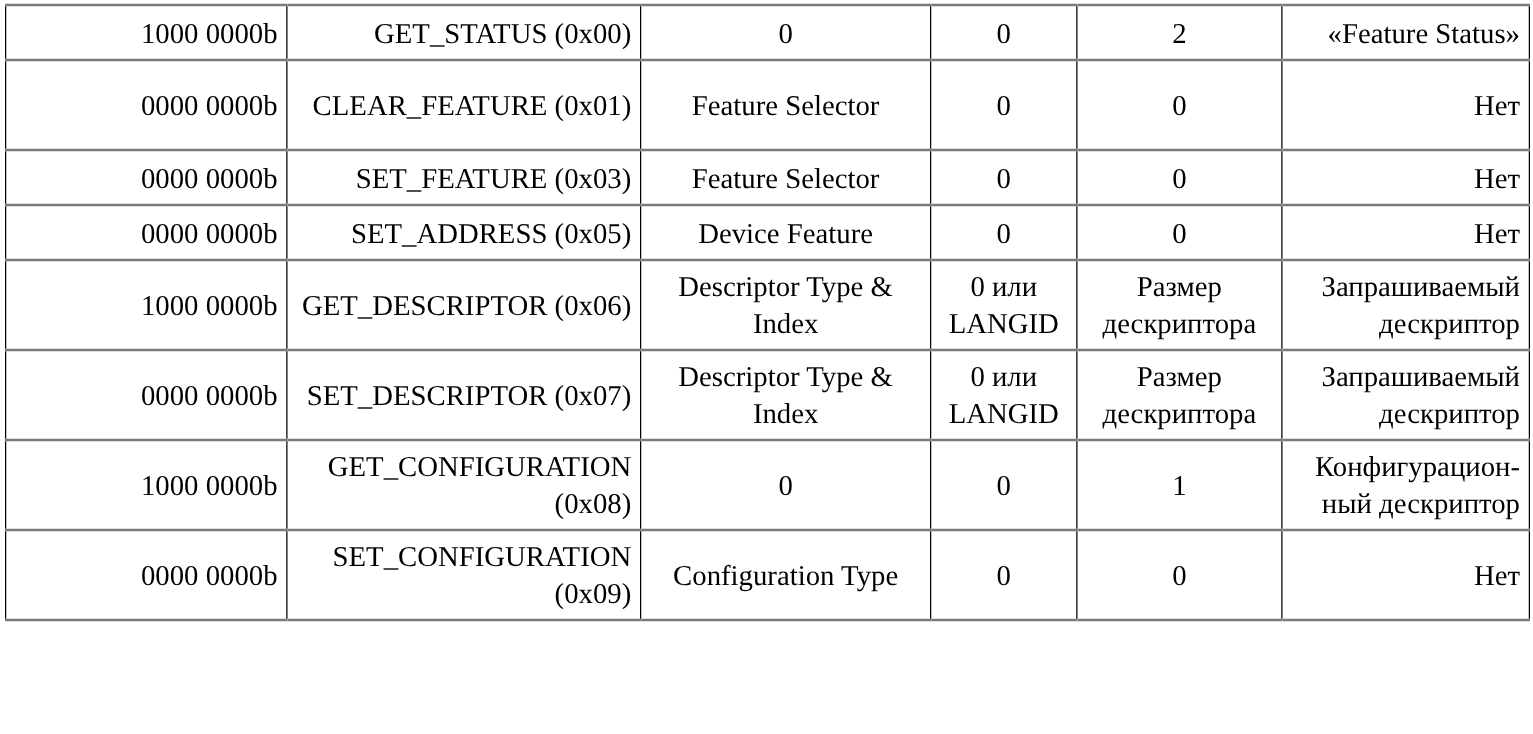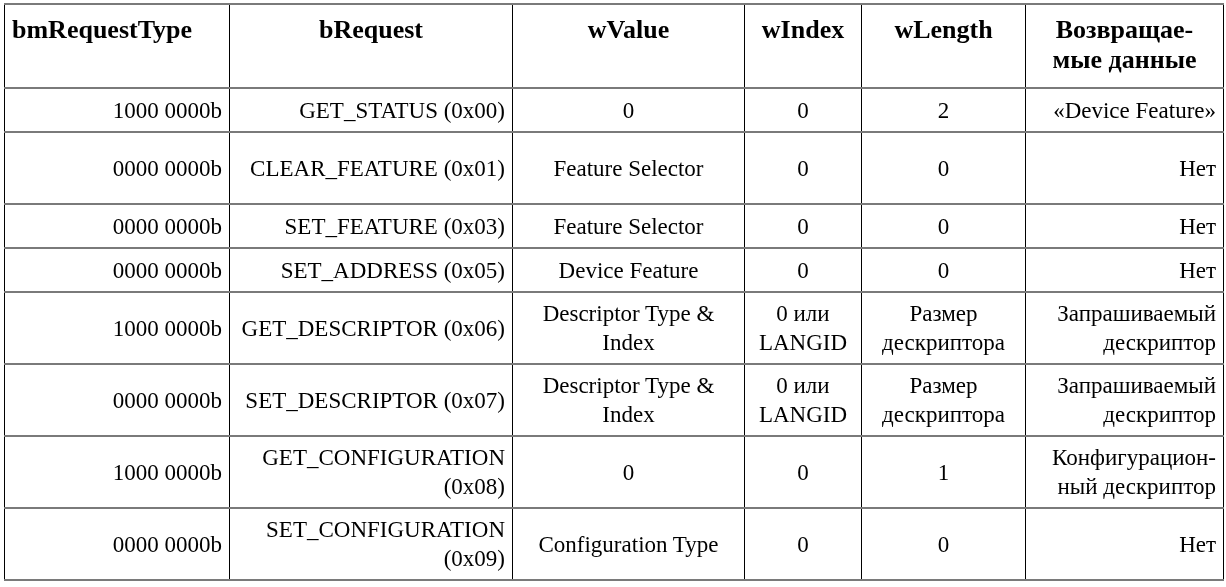--- a/index.html
+++ b/index.html
@@ -35,35 +35,27 @@
 <table>
   <colgroup>
     <col style="width:225px">
       <col style="width:283px">
       <col style="width:232px">
       <col style="width:117px">
       <col style="width:164px">
       <col style="width:198px">
   </colgroup>
   <tbody>
-      <tr class="h">
-    <th class="left">bmRequestType</th>
-    <th>bRequest</th>
-    <th>wValue</th>
-    <th>wIndex</th>
-    <th>wLength</th>
-    <th>Возвращае-мые данные</th>
-  </tr>
   <tr class="r1">
     <td class="l">1000 0000b</td>
     <td class="l">GET_STATUS (0x00)</td>
     <td class="c">0</td>
     <td class="c">0</td>
     <td class="c">2</td>
-    <td class="l">«Device Feature»</td>
+    <td class="l">«Feature Status»</td>
   </tr>
   <tr class="r2">
     <td class="l">0000 0000b</td>
     <td class="l">CLEAR_FEATURE (0x01)</td>
     <td class="c">Feature Selector</td>
     <td class="c">0</td>
     <td class="c">0</td>
     <td class="l">Нет</td>
   </tr>
   <tr class="r1">

